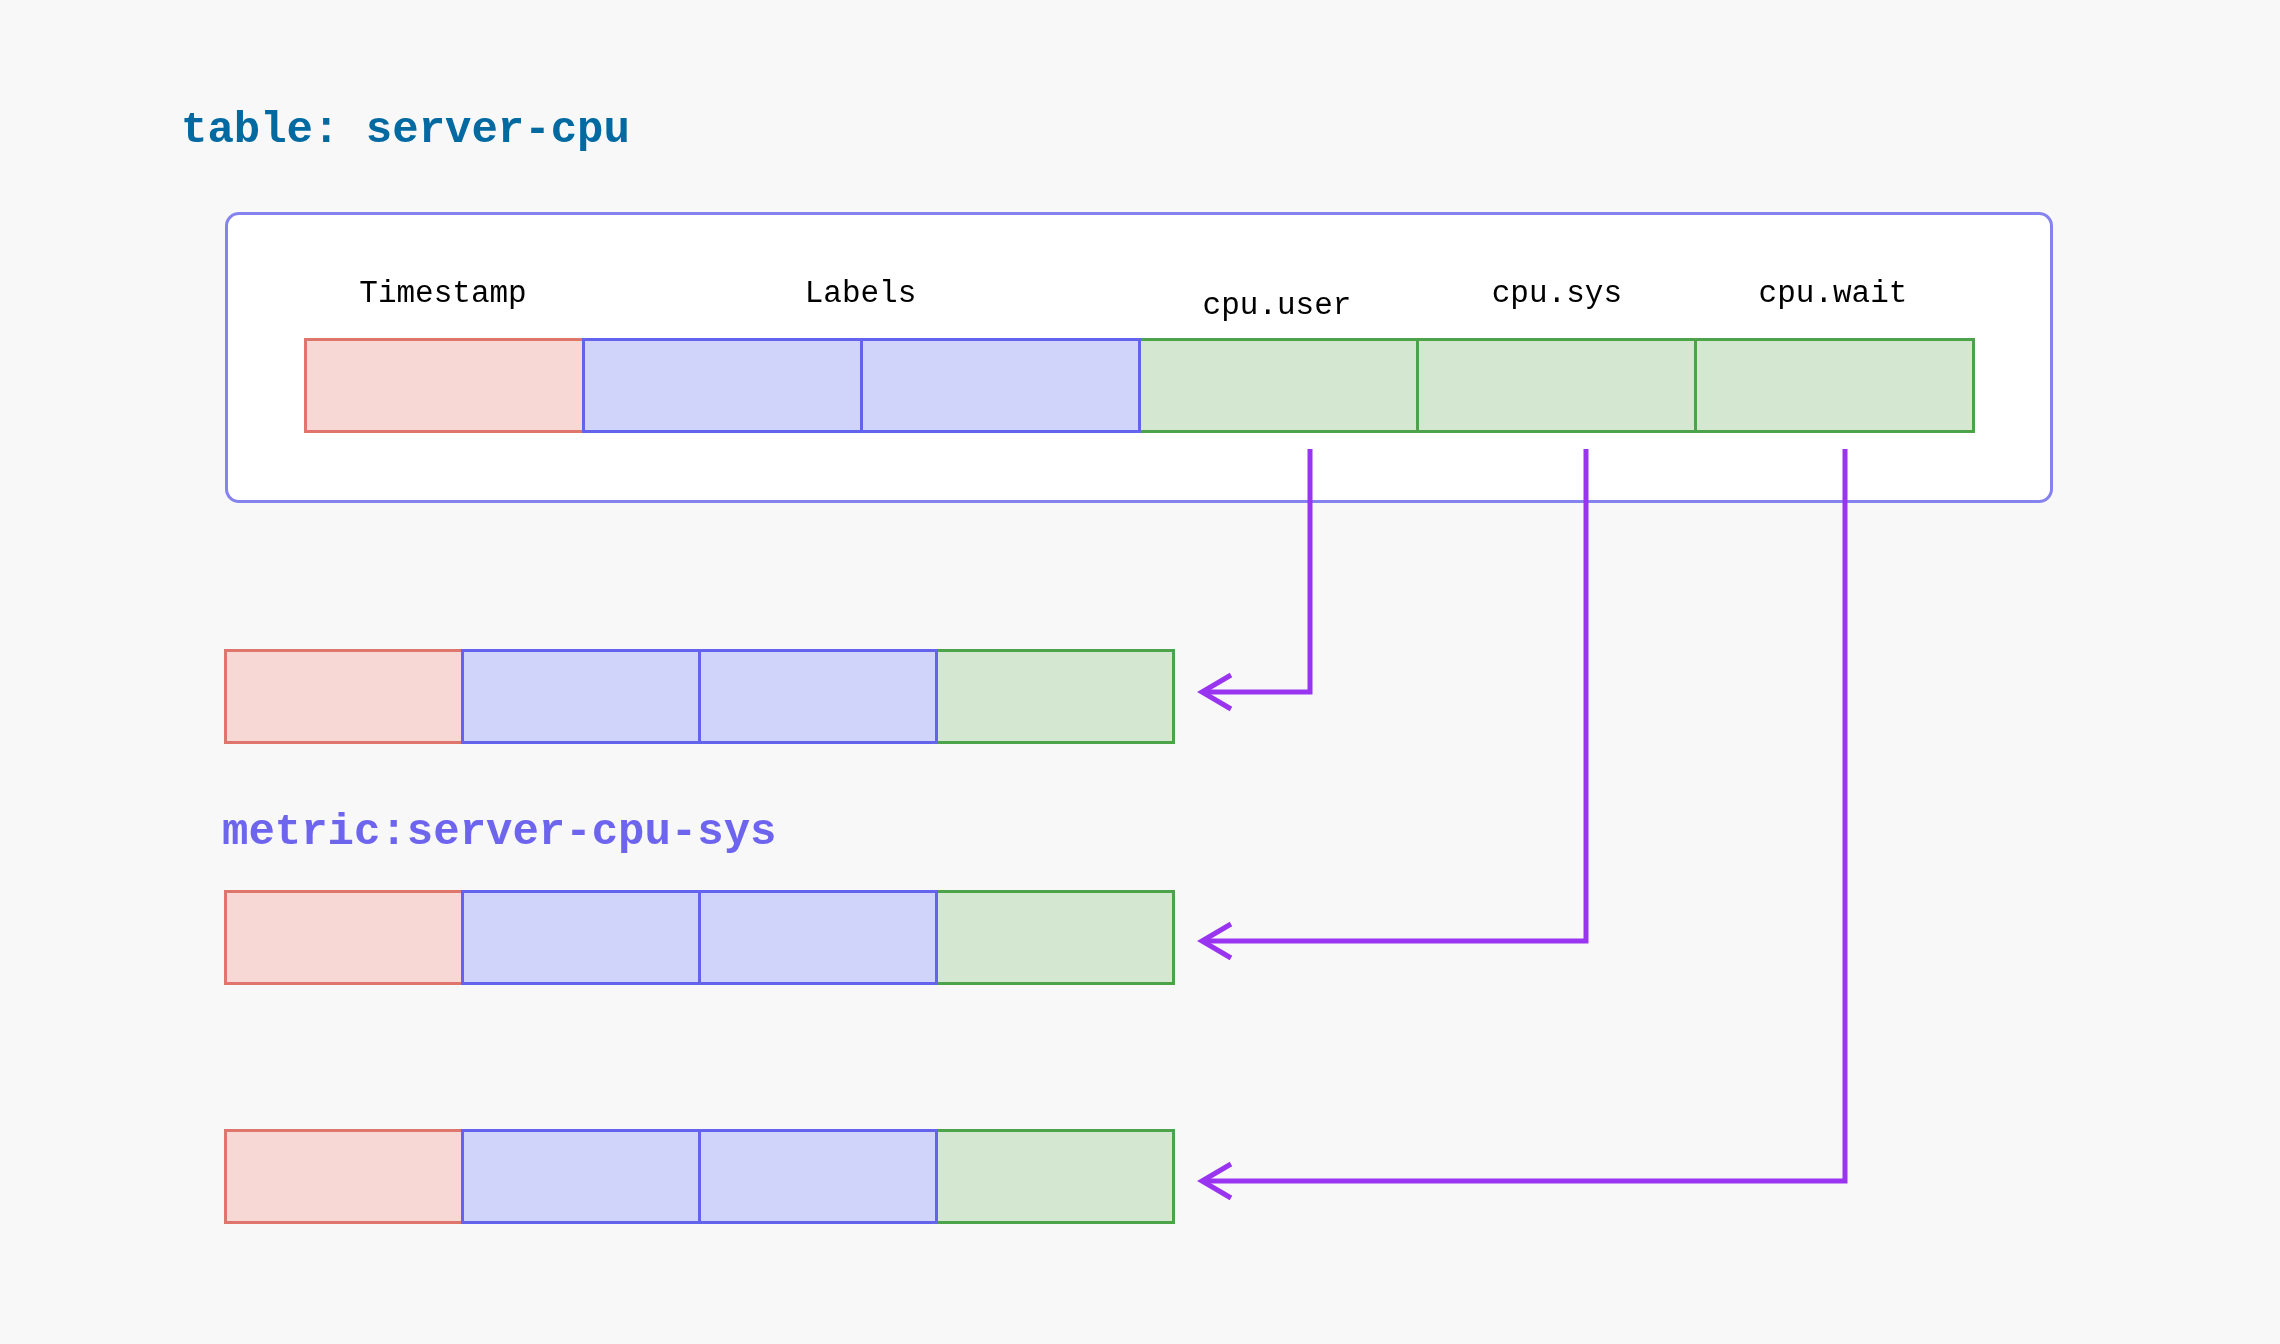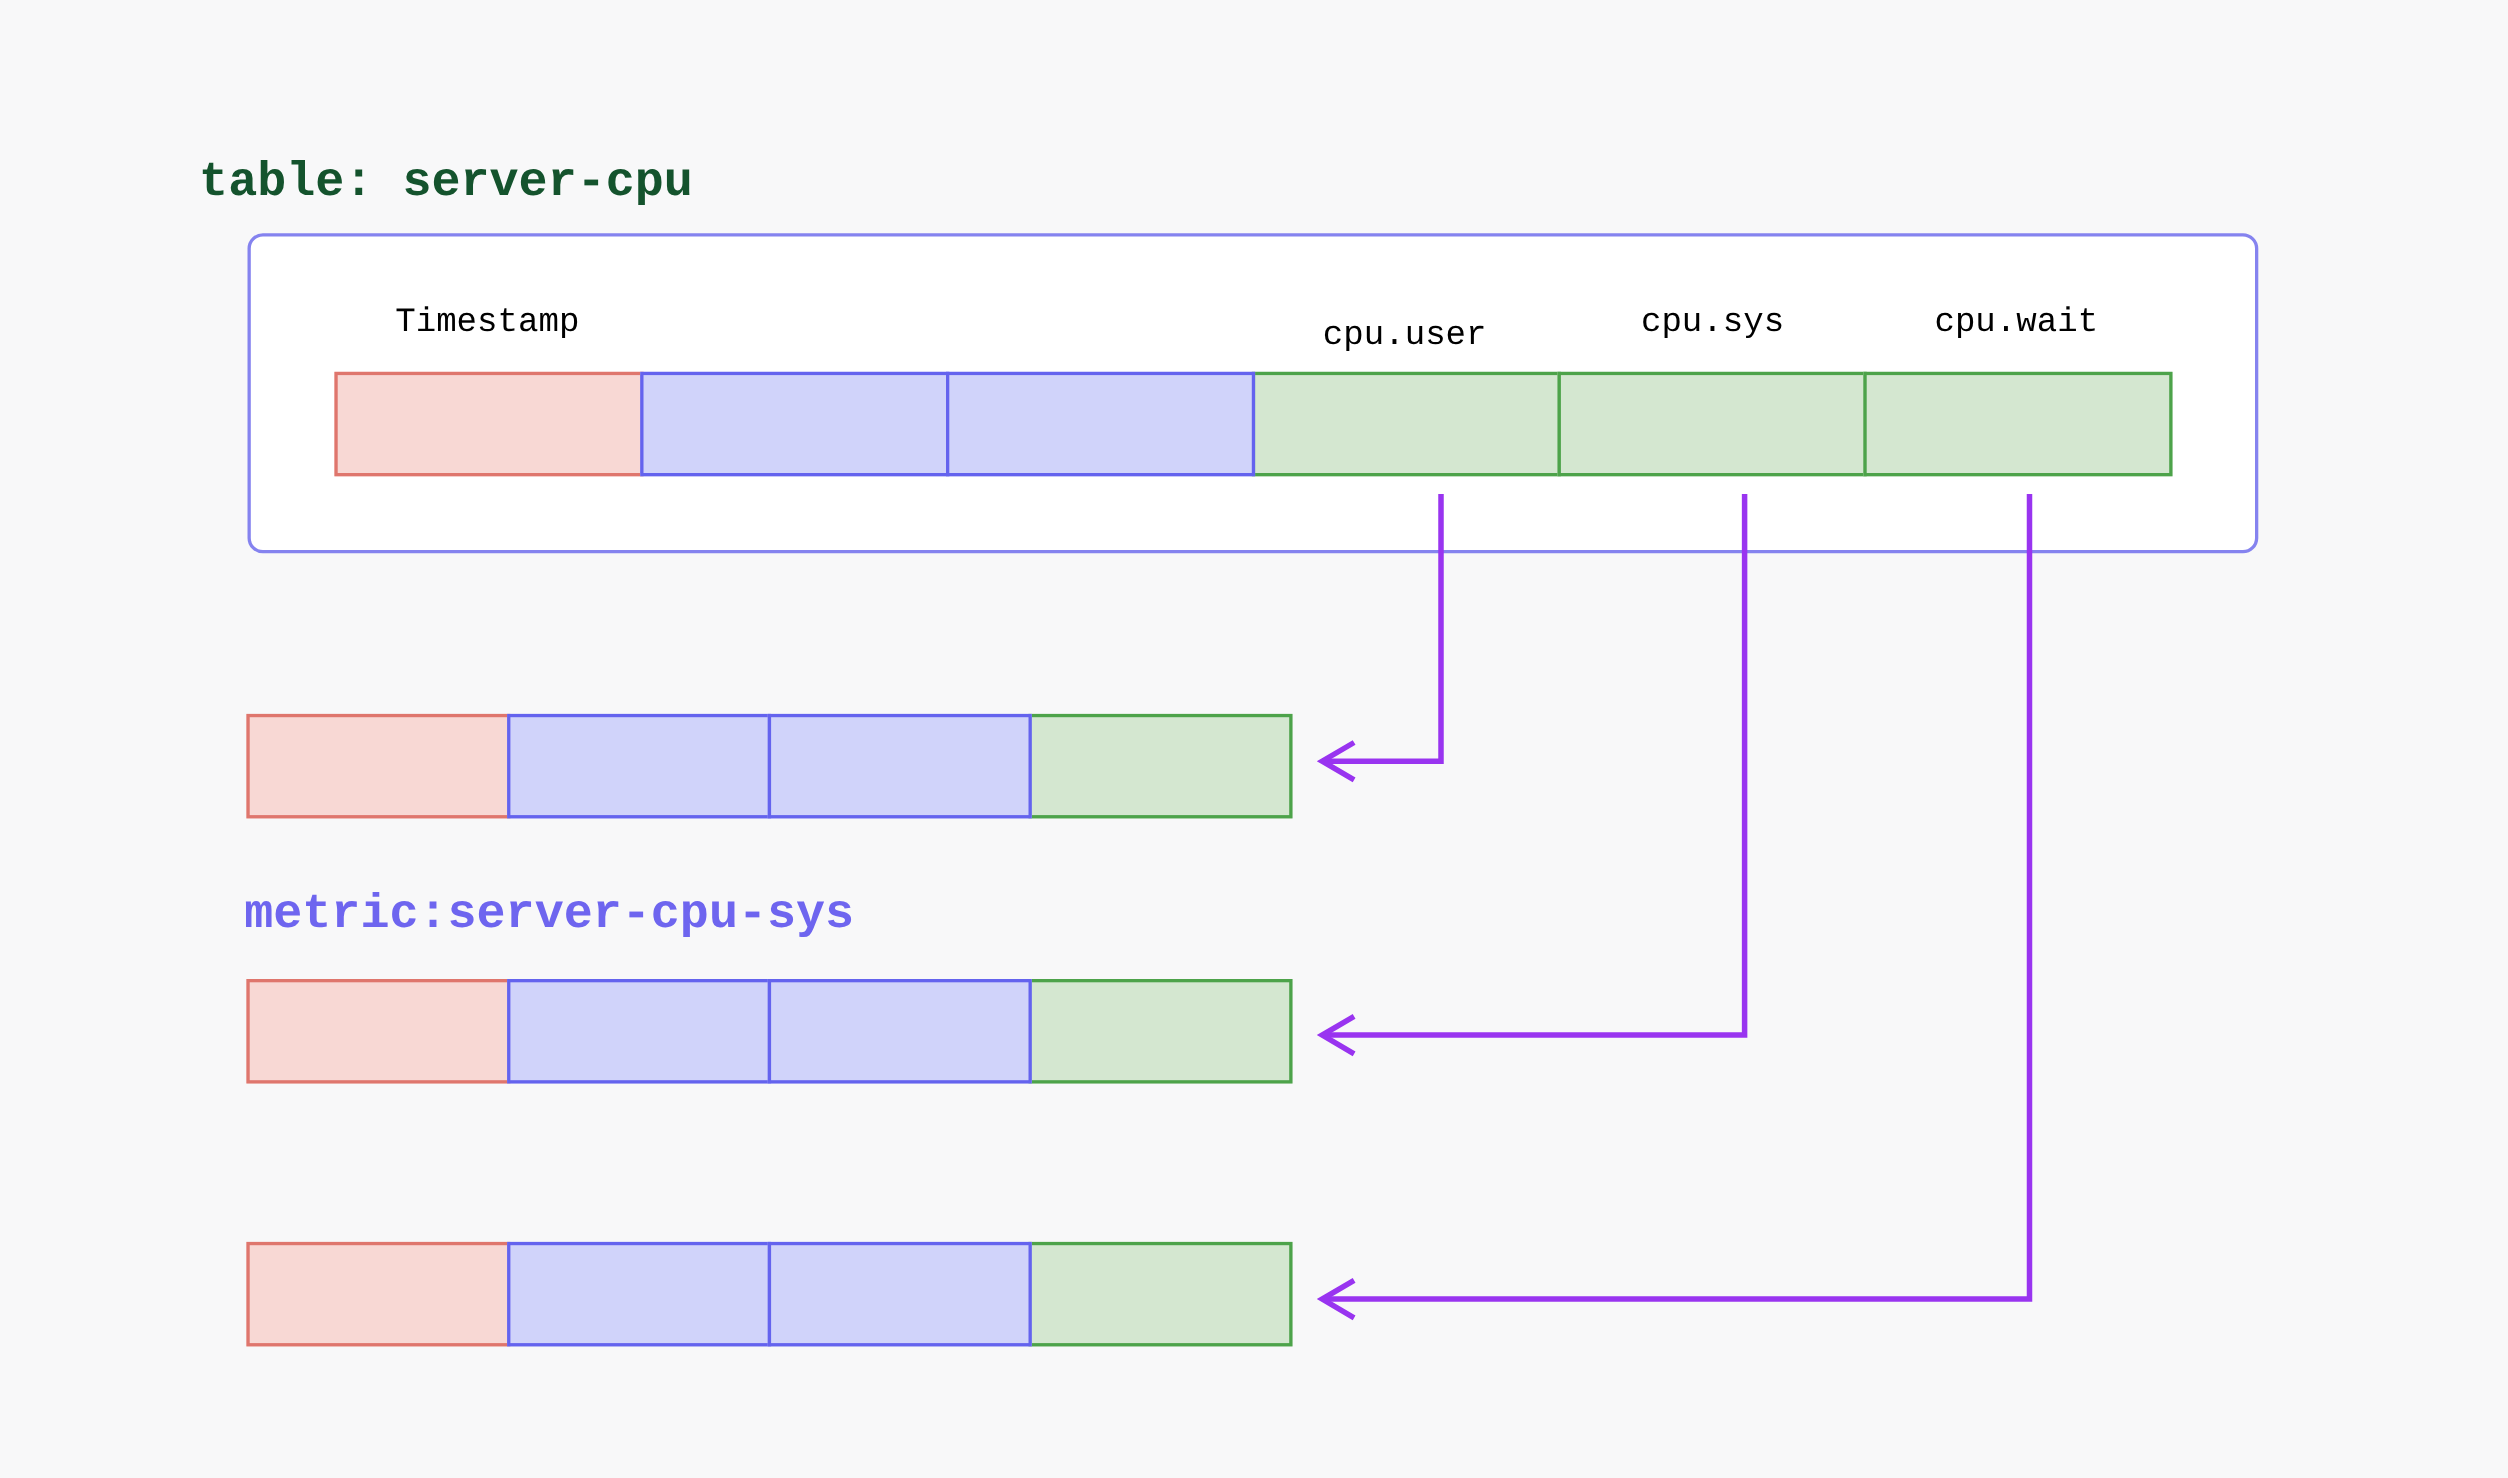--- a/index.html
+++ b/index.html
@@ -11,23 +11,23 @@
     position: relative;
     width: 2280px;
     height: 1344px;
     background: #f8f8f9;
     overflow: hidden;
     font-family: "Liberation Mono", monospace;
   }
   .main-title {
     position: absolute;
     left: 181px;
-    top: 140px;
+    top: 104px;
     font: bold 44px/1.2 "Liberation Mono", monospace;
-    color: #14532d;
+    color: #0369a1;
     white-space: pre;
   }
   .table-box {
     position: absolute;
     left: 225px;
     top: 212px;
     width: 1822px;
     height: 285px;
     background: #ffffff;
     border: 3px solid #8583ef;
@@ -92,20 +92,21 @@
 </head>
 <body>
 
 <div class="canvas">
 
   <div class="main-title">table: server-cpu</div>
 
   <div class="table-box"></div>
 
   <div class="header-label hl-timestamp">Timestamp</div>
+  <div class="header-label hl-labels">Labels</div>
   <div class="header-label hl-user">cpu.user</div>
   <div class="header-label hl-sys">cpu.sys</div>
   <div class="header-label hl-wait">cpu.wait</div>
 
   <div class="strip table-strip">
     <div class="cell cell-ts"></div>
     <div class="cell cell-lb"></div>
     <div class="cell cell-lb"></div>
     <div class="cell cell-fd"></div>
     <div class="cell cell-fd"></div>

